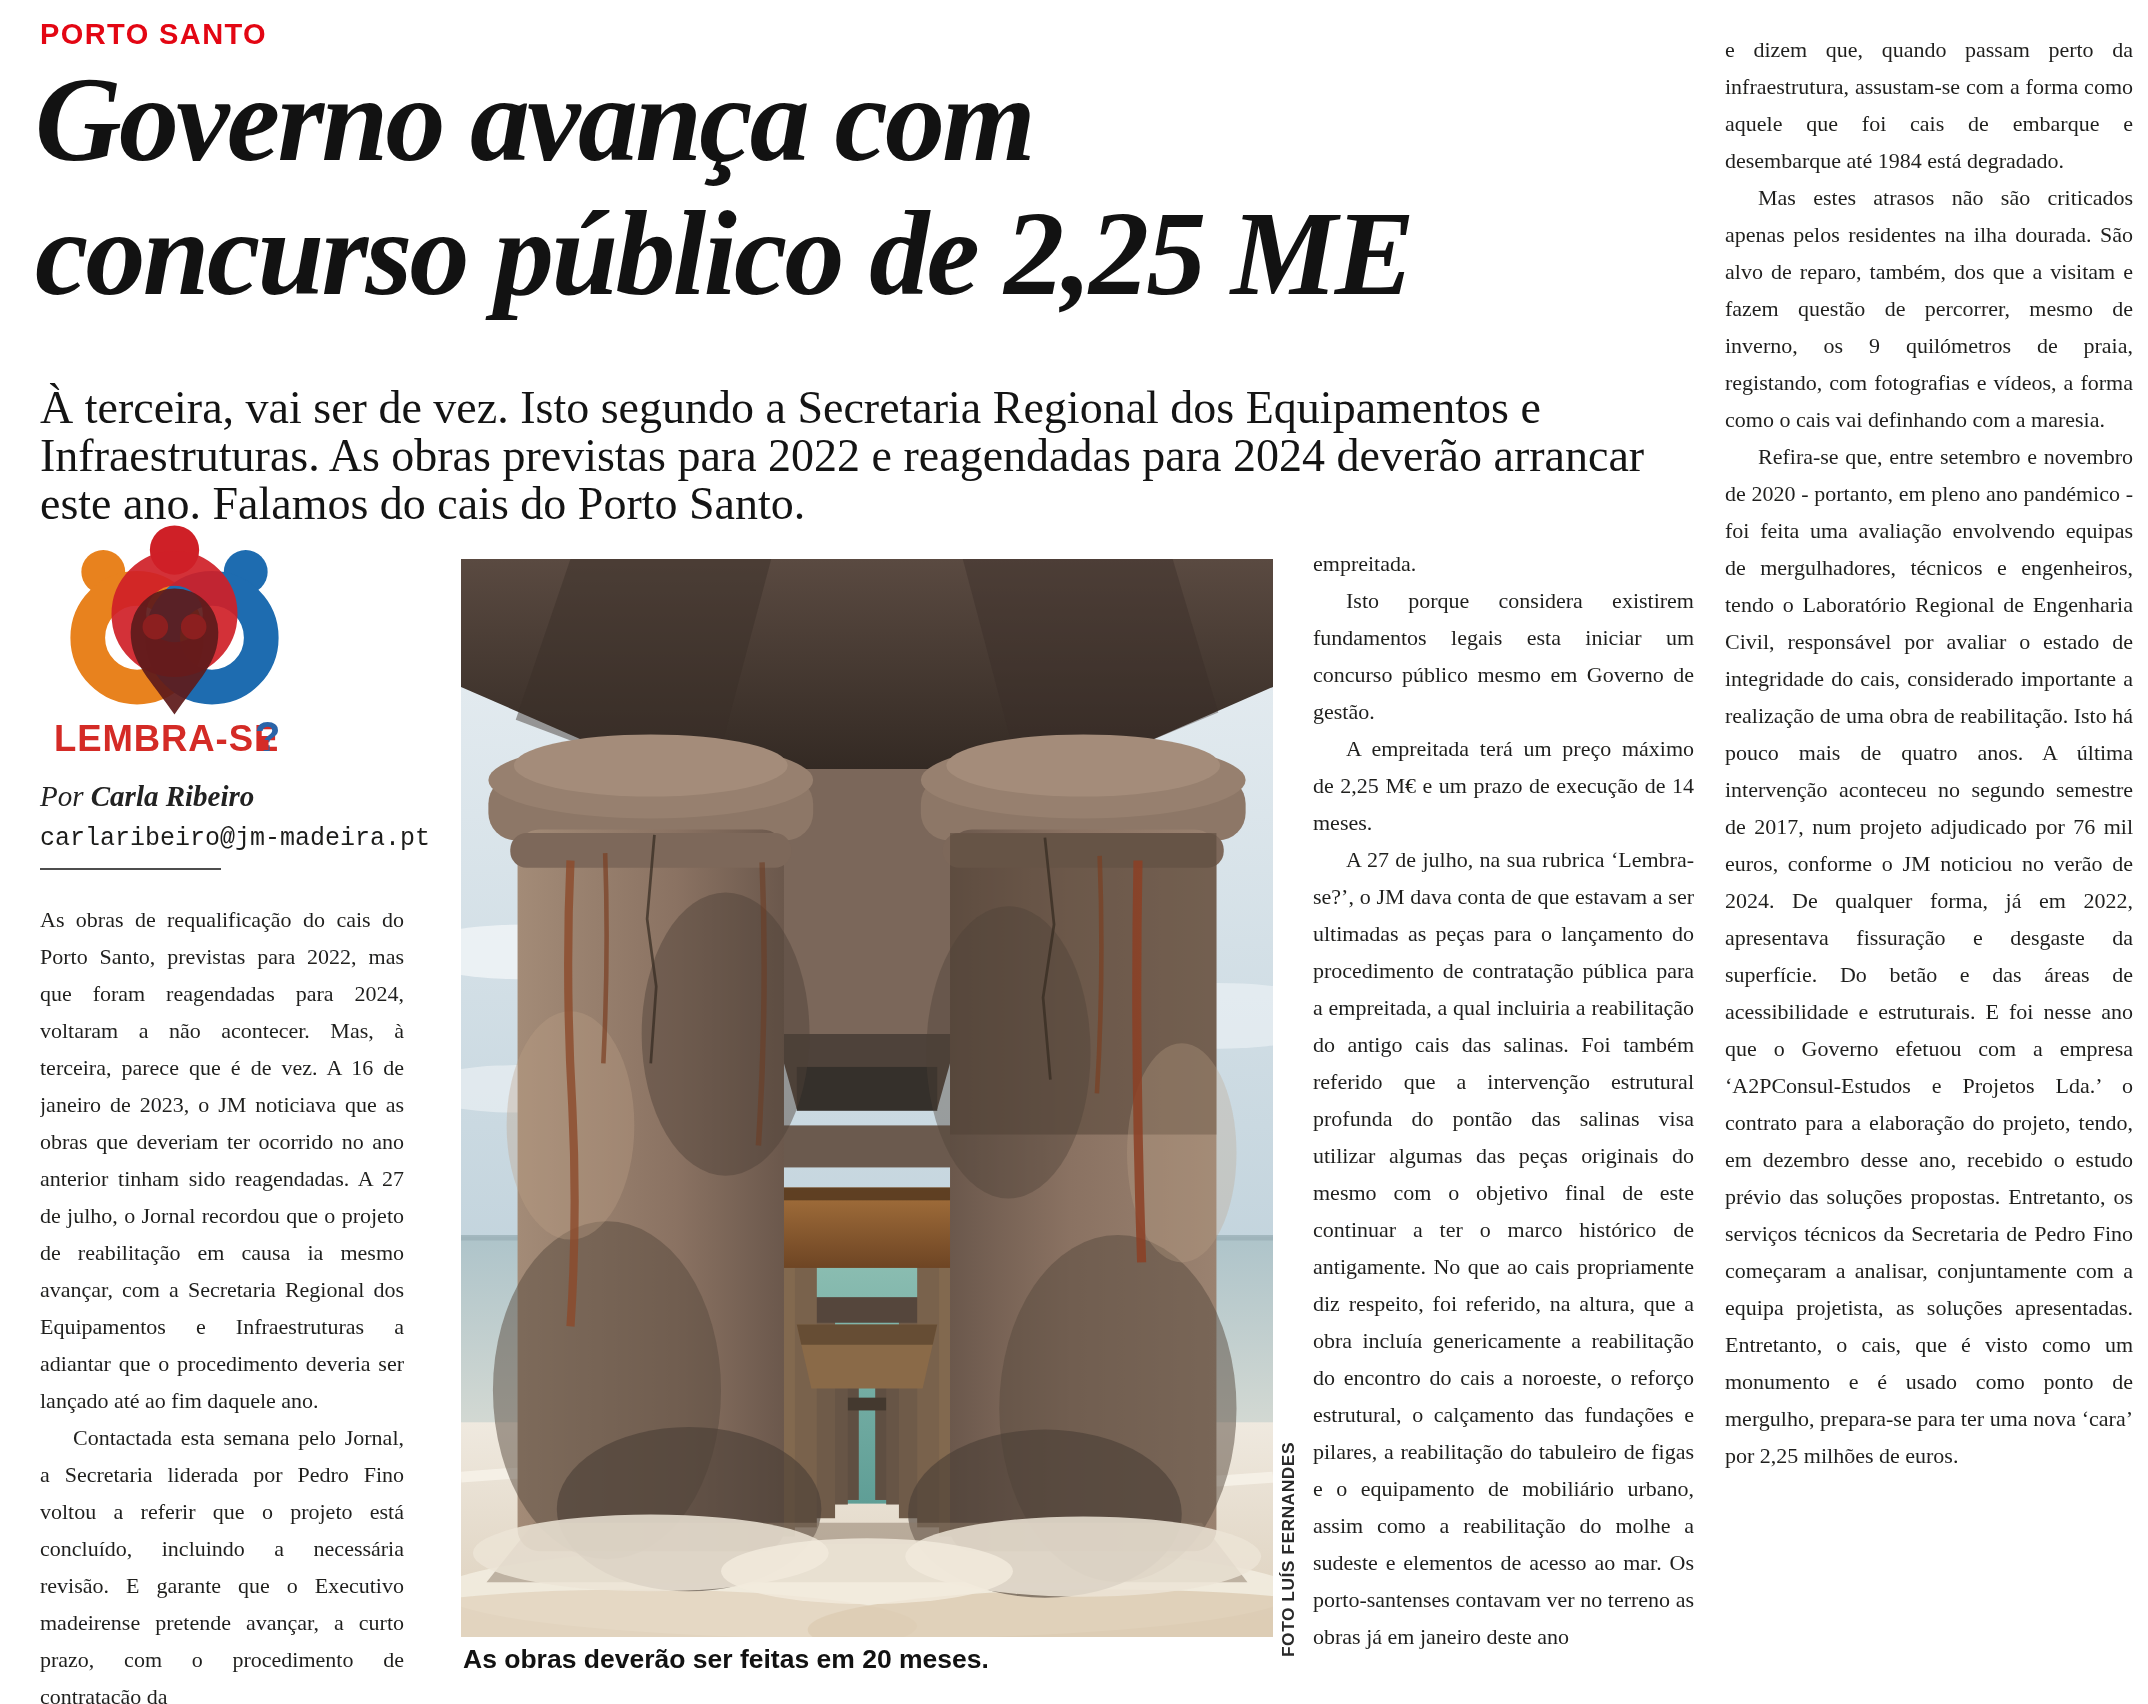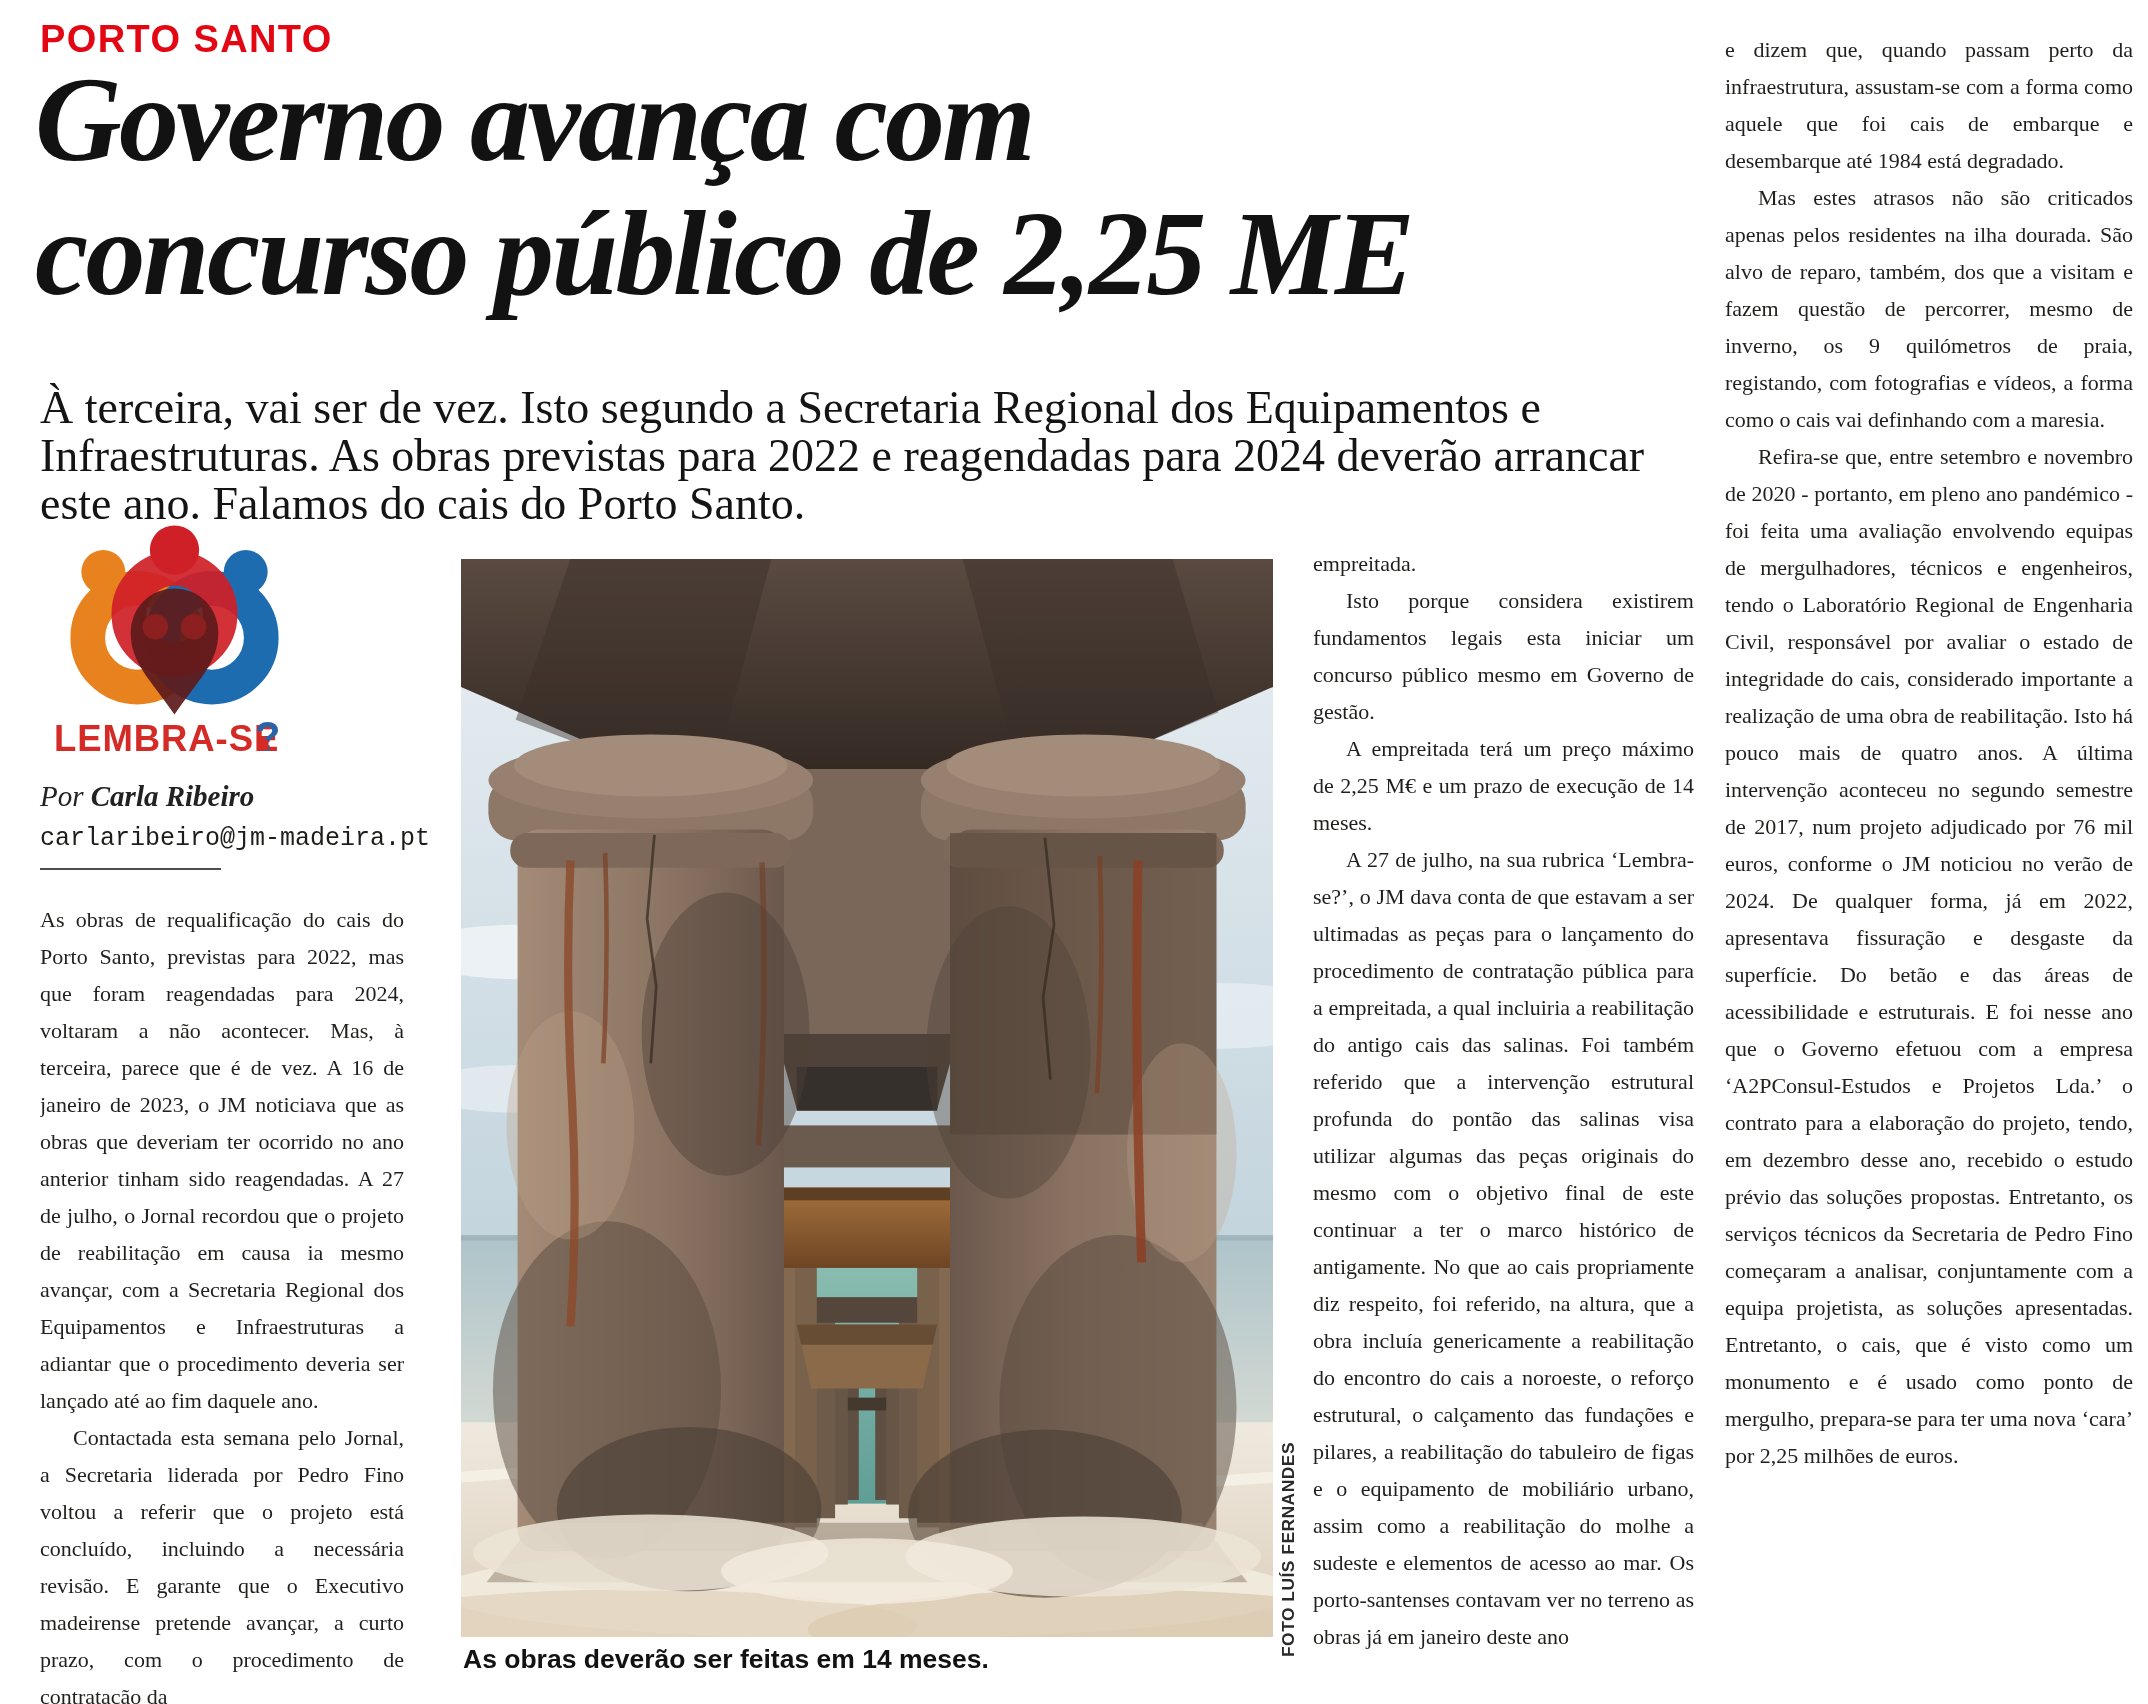--- a/index.html
+++ b/index.html
@@ -3,21 +3,21 @@
 <meta charset="utf-8">
 <style>
   html,body { margin:0; padding:0; background:#ffffff; }
   .page {
     position:relative; width:2148px; height:1704px; background:#ffffff;
     font-family:"Liberation Serif", serif; color:#1d1d1b; overflow:hidden;
   }
   .kicker {
     position:absolute; left:40px; top:18.3px;
     font-family:"Liberation Sans", sans-serif; font-weight:bold;
-    font-size:38px; letter-spacing:1.4px; color:#e30613;
+    font-size:29px; letter-spacing:1.4px; color:#e30613;
   }
   .headline {
     position:absolute; left:35px; top:53px; margin:0; width:1663px;
     font-weight:bold; font-size:120px; line-height:134px; letter-spacing:-2.7px; color:#121212;
   }
   .headline span { display:block;font-style:italic; }
   .standfirst {
     position:absolute; left:40px; top:384px; width:1656px; margin:0;
     font-weight:normal; font-size:46px; line-height:48px; color:#141414;
   }
@@ -217,21 +217,21 @@
       </g>
 
       <polygon points="80,1055 812,1055 862,1120 28,1120" fill="#8b7a67" opacity="0.5"></polygon>
       <ellipse cx="208" cy="1088" rx="195" ry="42" fill="#ece4d6" opacity="0.85"></ellipse>
       <ellipse cx="682" cy="1092" rx="195" ry="44" fill="#ece4d6" opacity="0.85"></ellipse>
       <ellipse cx="445" cy="1108" rx="160" ry="36" fill="#f2ebdd" opacity="0.8"></ellipse>
     </svg>
   </div>
 
   <div class="photo-credit">FOTO LUÍS FERNANDES</div>
-  <div class="caption">As obras deverão ser feitas em 14 meses.</div>
+  <div class="caption">As obras deverão ser feitas em 20 meses.</div>
 
   <div class="bodycol" id="col3">
     <p>empreitada.</p>
     <p>Isto porque considera existirem fundamentos legais esta iniciar um concurso público mesmo em Governo de gestão.</p>
     <p>A empreitada terá um preço máximo de 2,25 M€ e um prazo de execução de 14 meses.</p>
     <p>A 27 de julho, na sua rubrica ‘Lembra-se?’, o JM dava conta de que estavam a ser ultimadas as peças para o lançamento do procedimento de contratação pública para a empreitada, a qual incluiria a reabilitação do antigo cais das salinas. Foi também referido que a intervenção estrutural profunda do pontão das salinas visa utilizar algumas das peças originais do mesmo com o objetivo final de este continuar a ter o marco histórico de antigamente. No que ao cais propriamente diz respeito, foi referido, na altura, que a obra incluía genericamente a reabilitação do encontro do cais a noroeste, o reforço estrutural, o calçamento das fundações e pilares, a reabilitação do tabuleiro de figas e o equipamento de mobiliário urbano, assim como a reabilitação do molhe a sudeste e elementos de acesso ao mar. Os porto-santenses contavam ver no terreno as obras já em janeiro deste ano</p>
   </div>
 
   <div class="bodycol" id="col4">
     <p>e dizem que, quando passam perto da infraestrutura, assustam-se com a forma como aquele que foi cais de embarque e desembarque até 1984 está degradado.</p>

